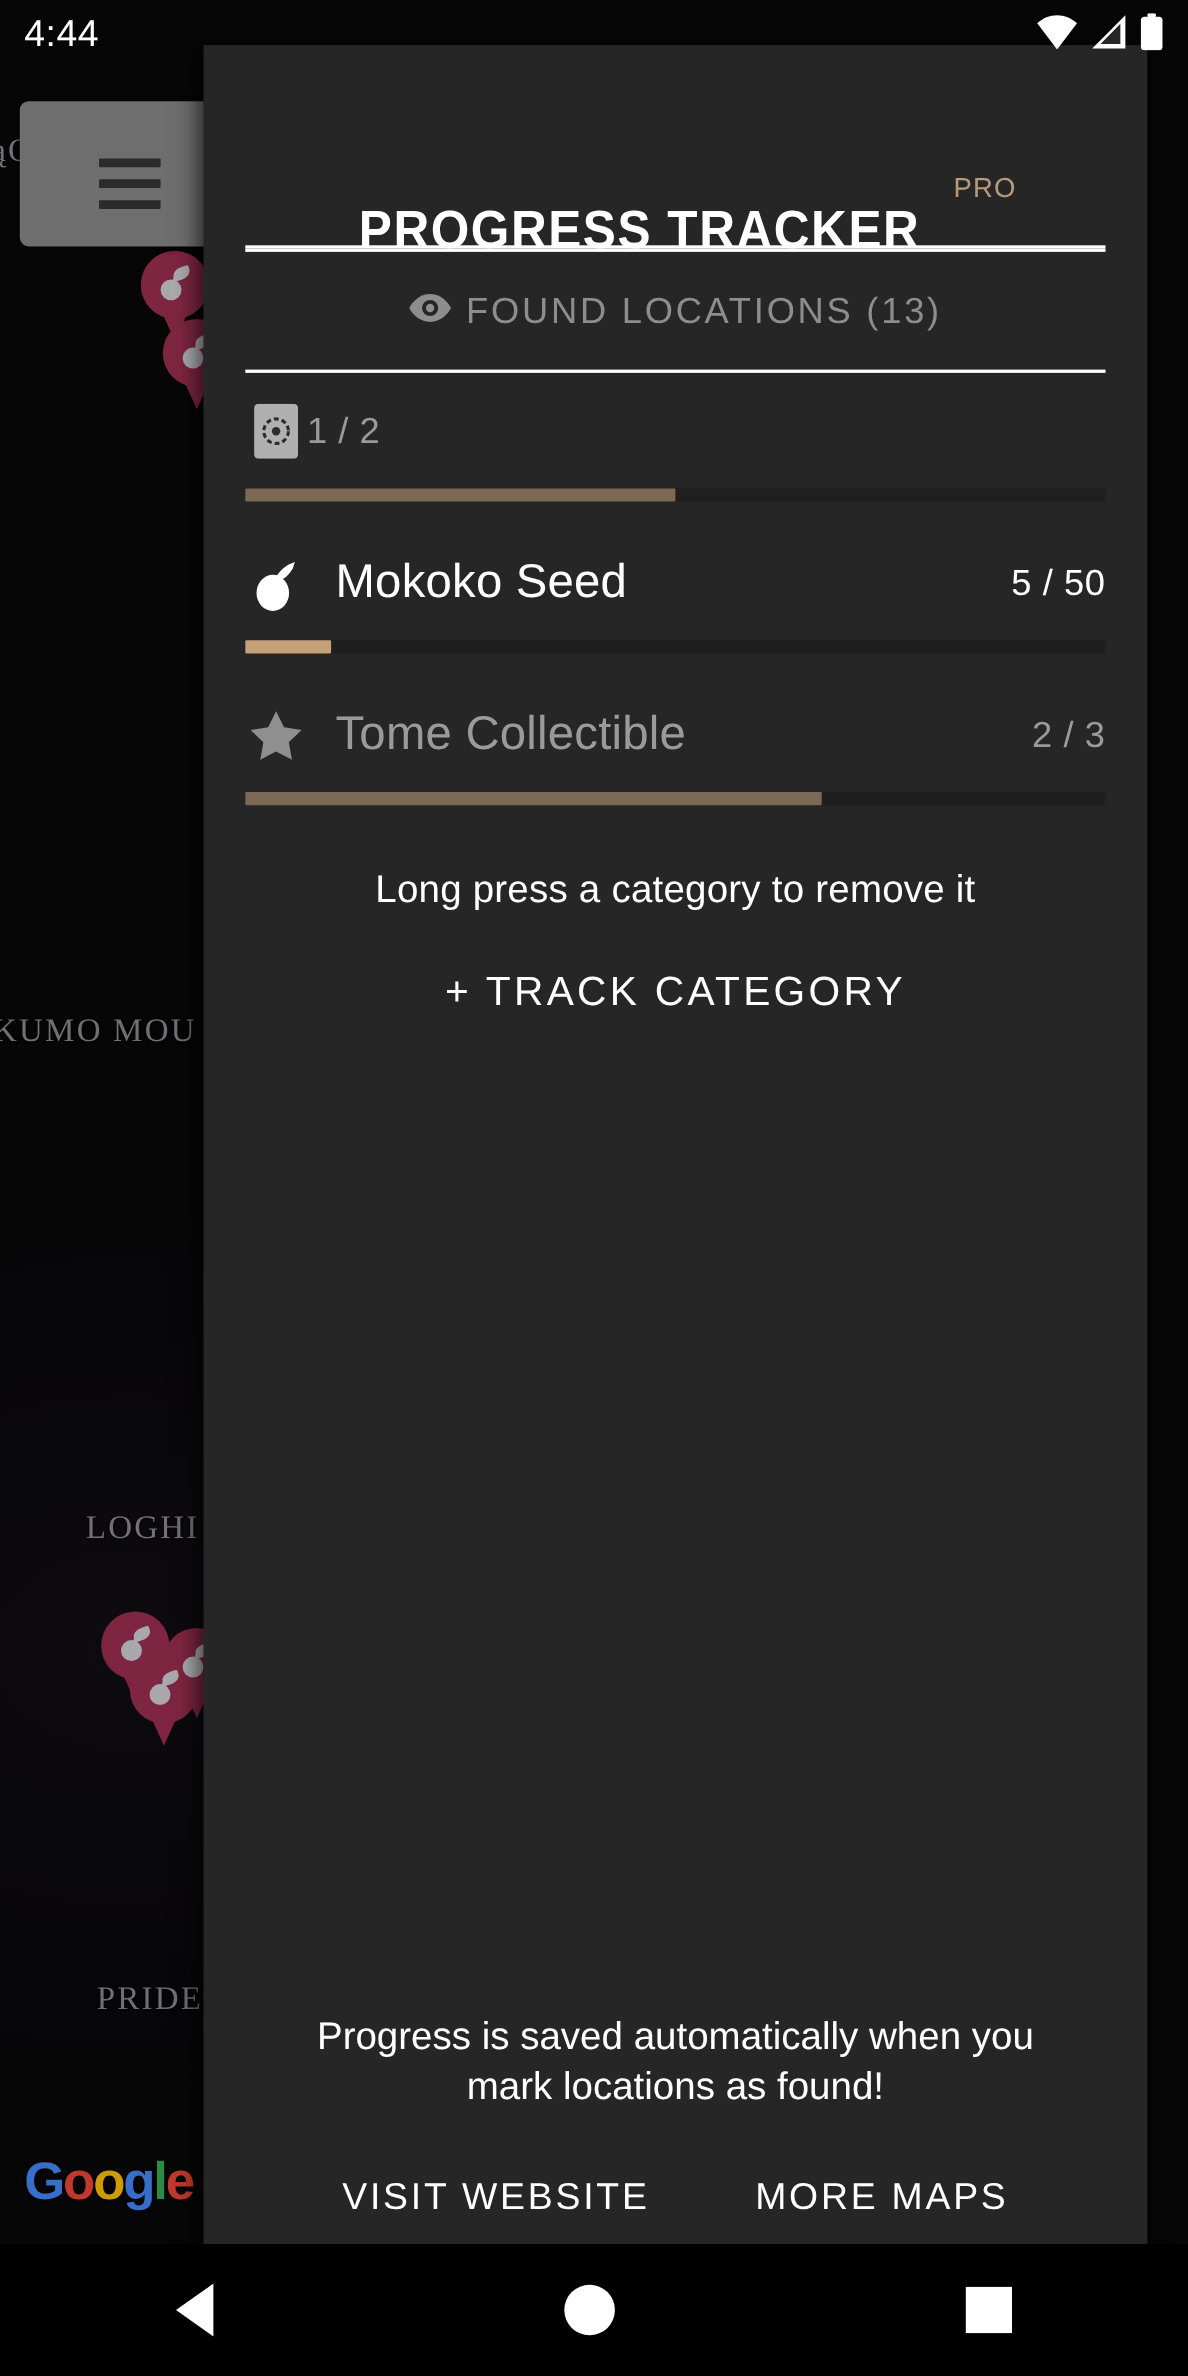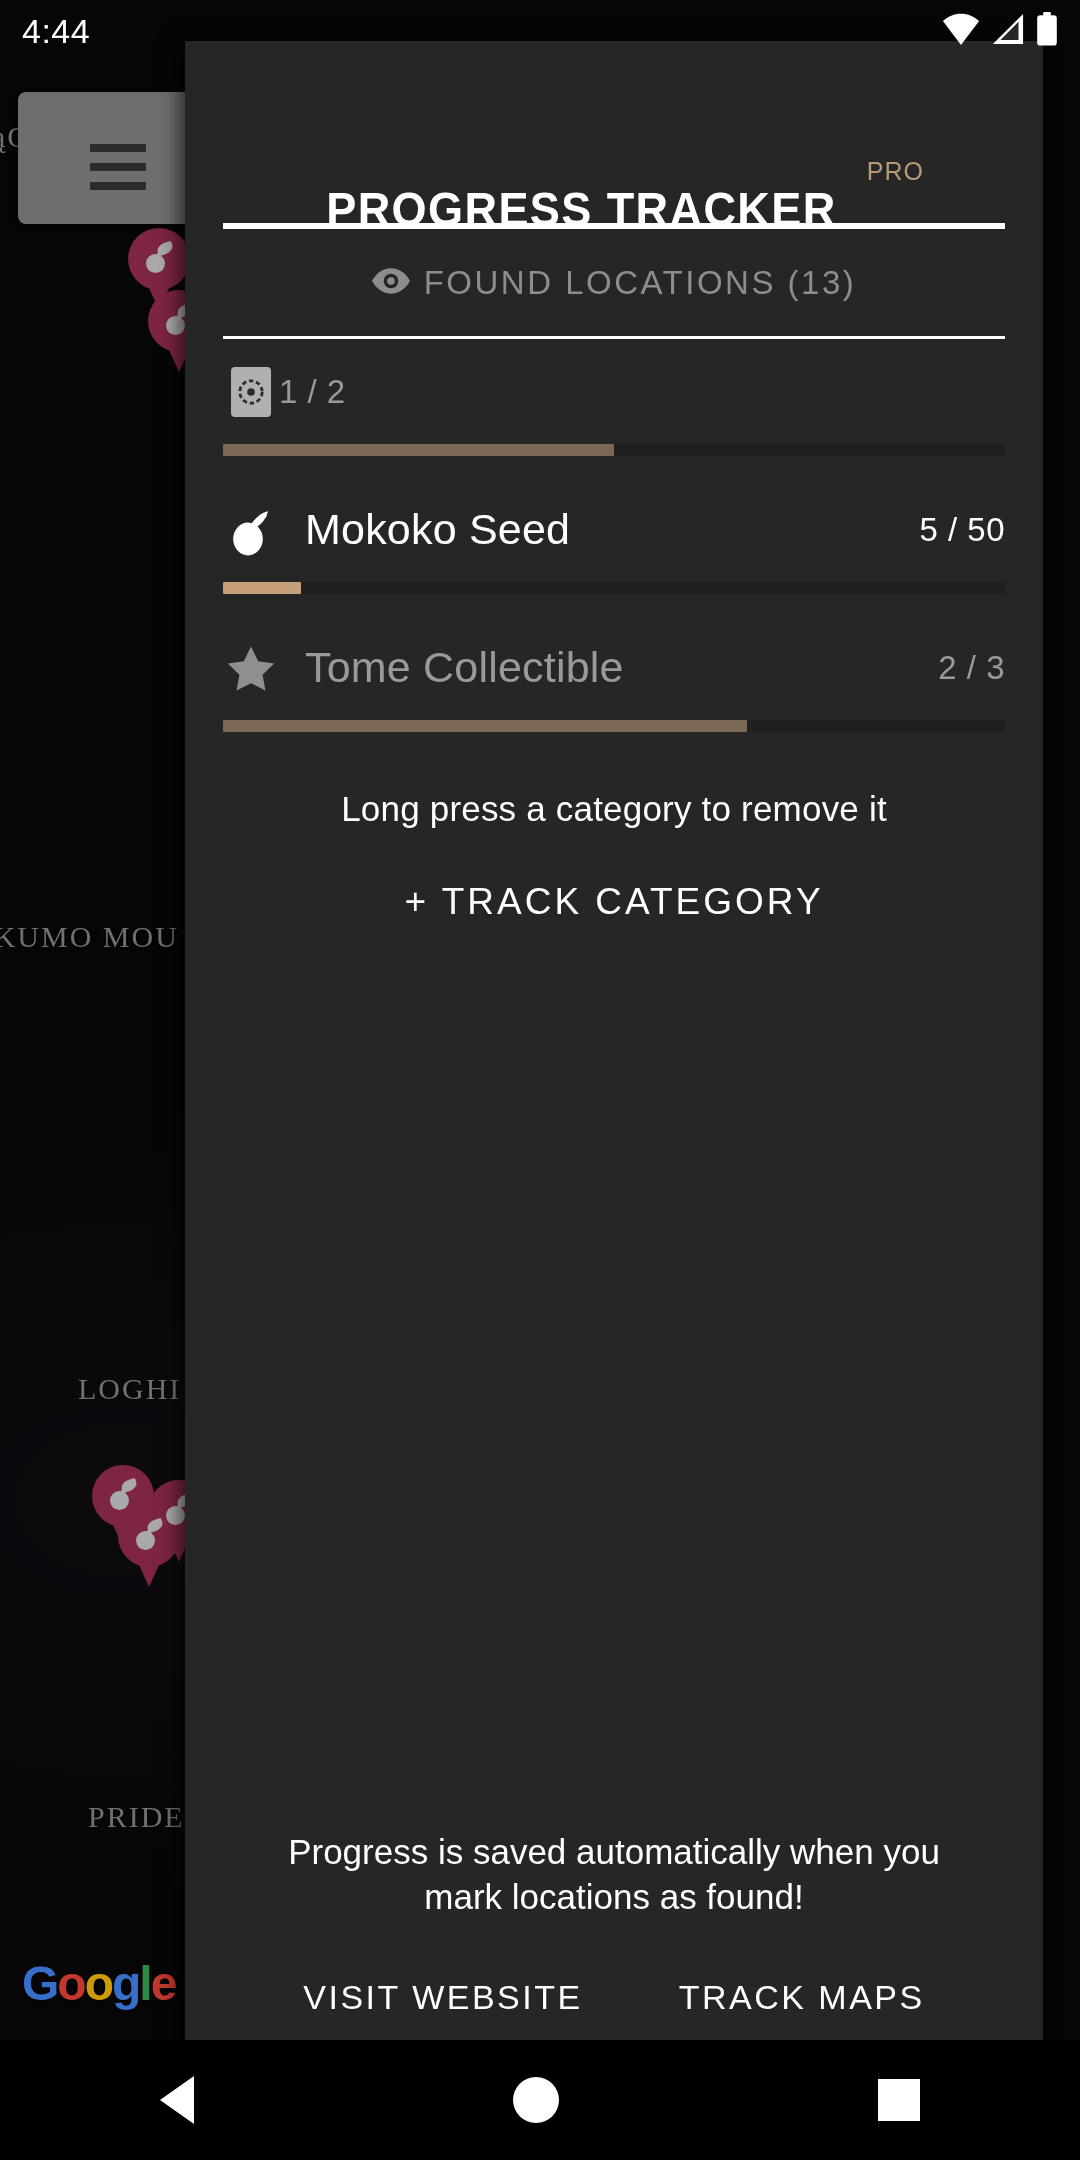--- a/index.html
+++ b/index.html
@@ -327,21 +327,21 @@
 
     <div id="hint-text">Long press a category to remove it</div>
     <div id="track-category-btn">+ TRACK CATEGORY</div>
 
     <div id="spacer"></div>
 
     <div id="save-note">Progress is saved automatically when you mark locations as found!</div>
 
     <div id="footer-links">
       <div class="footer-link">VISIT WEBSITE</div>
-      <div class="footer-link">TRACK MAPS</div>
+      <div class="footer-link">MORE MAPS</div>
     </div>
   </div>
 
   <div id="statusbar">
     <div class="left">
       <span id="clock">4:44</span>
     </div>
     <div class="right">
       <span class="sb-icon">
         <svg width="38" height="32" viewBox="0 0 20 17">

